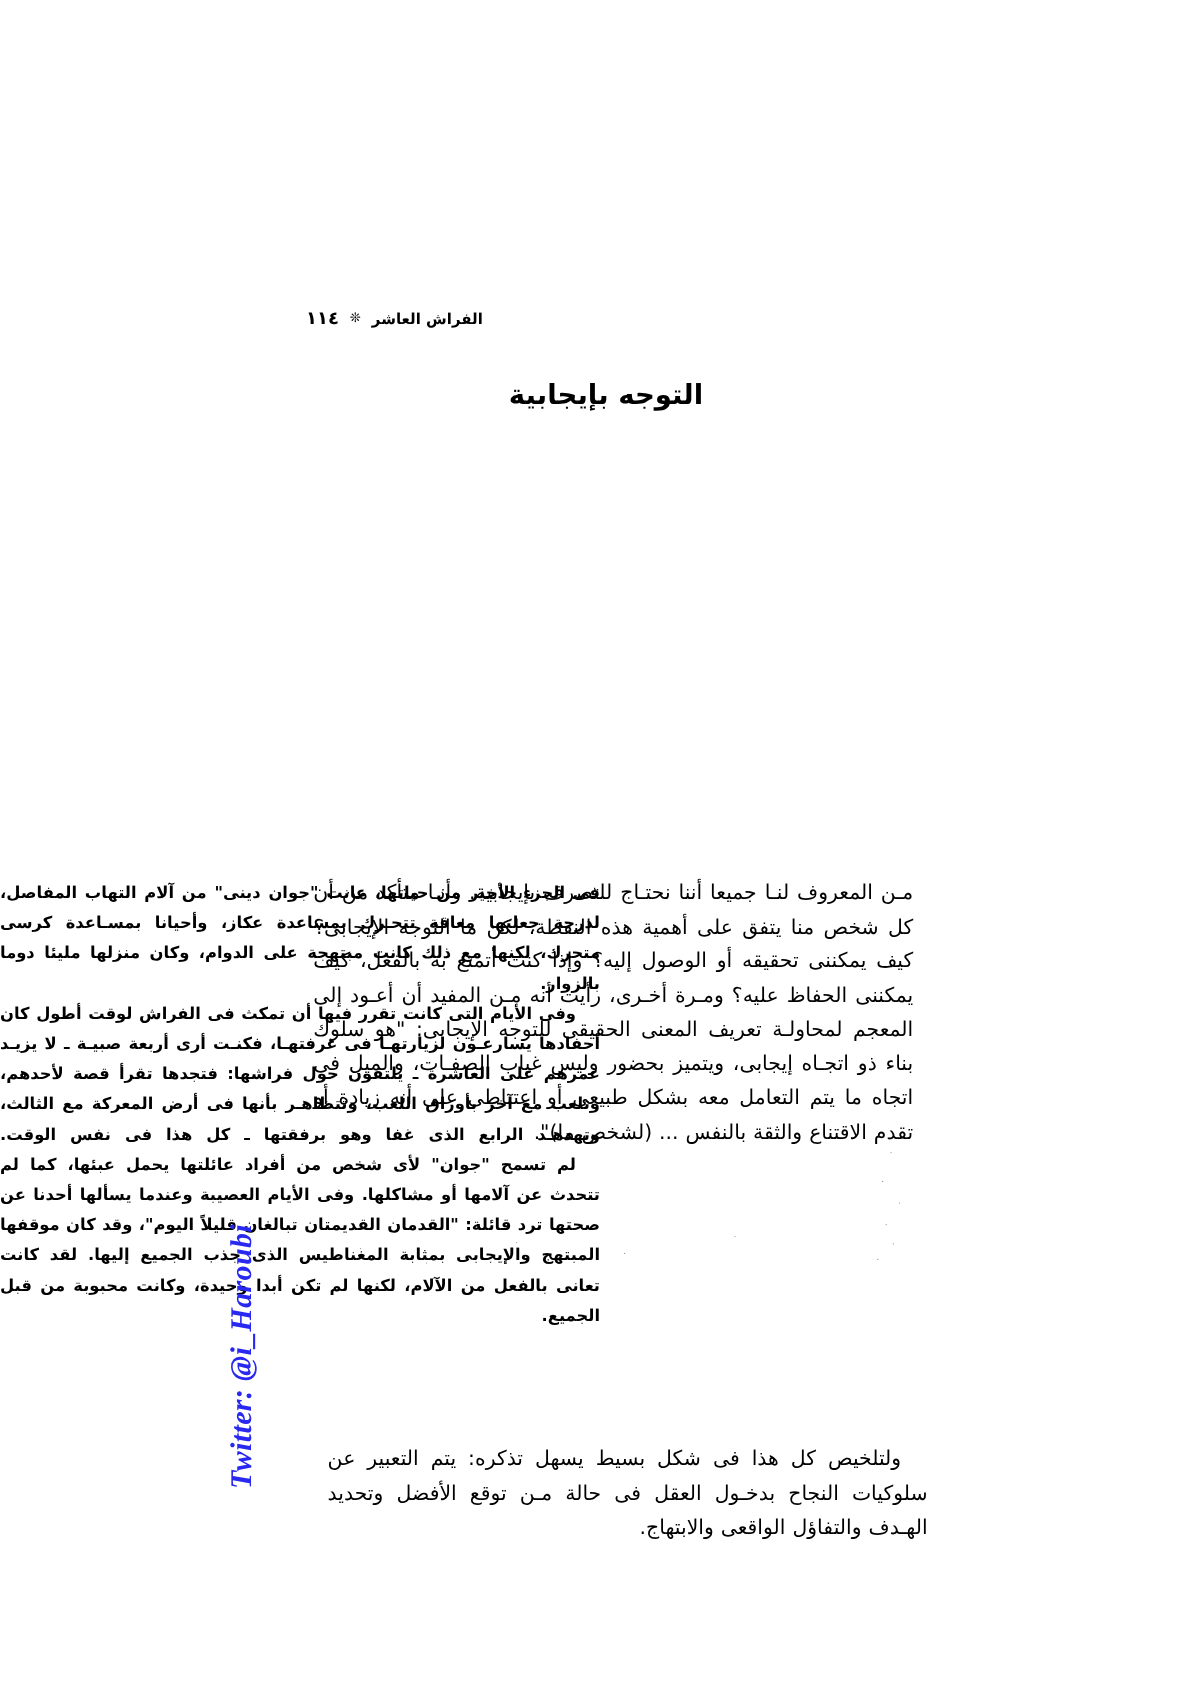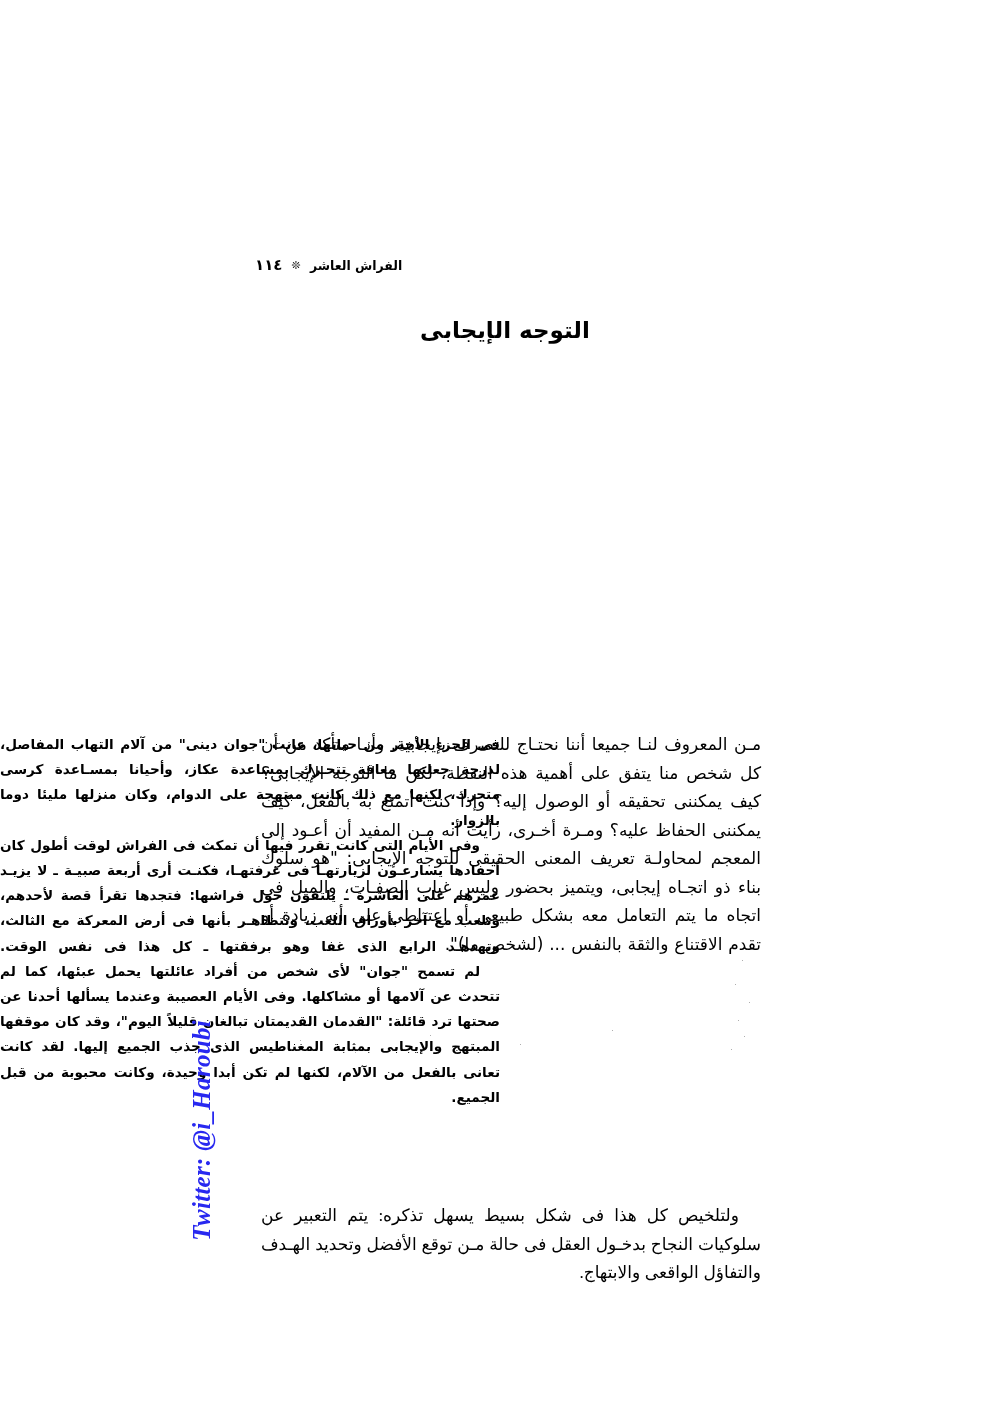--- a/index.html
+++ b/index.html
@@ -81,21 +81,21 @@
     margin: 6px;
     direction: rtl;
     text-align: justify;
     text-align-last: justify;
     word-spacing: 0.4px;
   }
   .para.last-natural { text-align-last: right; }
   .para.indent { text-indent: 22px; }
 
   #intro-paragraph  { position: absolute; top: 362px;  left: 0; width: 500px; }
-  #summary-paragraph{ position: absolute; top: 598px;  left: 0; width: 500px; font-family: Liberation Serif, serif; }
+  #summary-paragraph{ position: absolute; top: 598px;  left: 12px; width: 500px; }
 
   
   .anecdote {
     position: absolute;
     top: 704px;
     left: 0;
     width: 500px;
     direction: rtl;
   }
   .anecdote p {
@@ -143,21 +143,21 @@
 <body>
 
 <div class="page">
 
   <div class="running-header">
     <span class="chapter-label">الفراش العاشر</span>
     <span class="ornament">❊</span>
     <span class="folio">١١٤</span>
   </div>
 
-  <h1 class="section-heading">التوجه الإيجابى</h1>
+  <h1 class="section-heading">التوجه بإيجابية</h1>
 
   <div class="body-column" style="top:362px; height:0;"></div>
 
   <div class="body-column" style="top:362px;">
     <p class="para last-natural" id="intro-paragraph">مـن المعروف لنـا جميعا أننا نحتـاج للتصرف بإيجابية. وأنـا متأكد من أن كل شخص منا يتفق على أهمية هذه النقطة، لكن ما التوجه الإيجابى؟ كيف يمكننى تحقيقه أو الوصول إليه؟ وإذا كنت أتمتع به بالفعل، كيف يمكننى الحفاظ عليه؟ ومـرة أخـرى، رأيت أنه مـن المفيد أن أعـود إلى المعجم لمحاولـة تعريف المعنى الحقيقى للتوجه الإيجابى: "هو سلوك بناء ذو اتجـاه إيجابى، ويتميز بحضور وليس غياب الصفـات، والميل فى اتجاه ما يتم التعامل معه بشكل طبيعى أو اعتباطى على أنه زيادة أو تقدم الاقتناع والثقة بالنفس ... (لشخص ما)".</p>
   </div>
 
   <div class="body-column" style="top:598px;">
     <p class="para indent last-natural" id="summary-paragraph">ولتلخيص كل هذا فى شكل بسيط يسهل تذكره: يتم التعبير عن سلوكيات النجاح بدخـول العقل فى حالة مـن توقع الأفضل وتحديد الهـدف والتفاؤل الواقعى والابتهاج.</p>
   </div>

